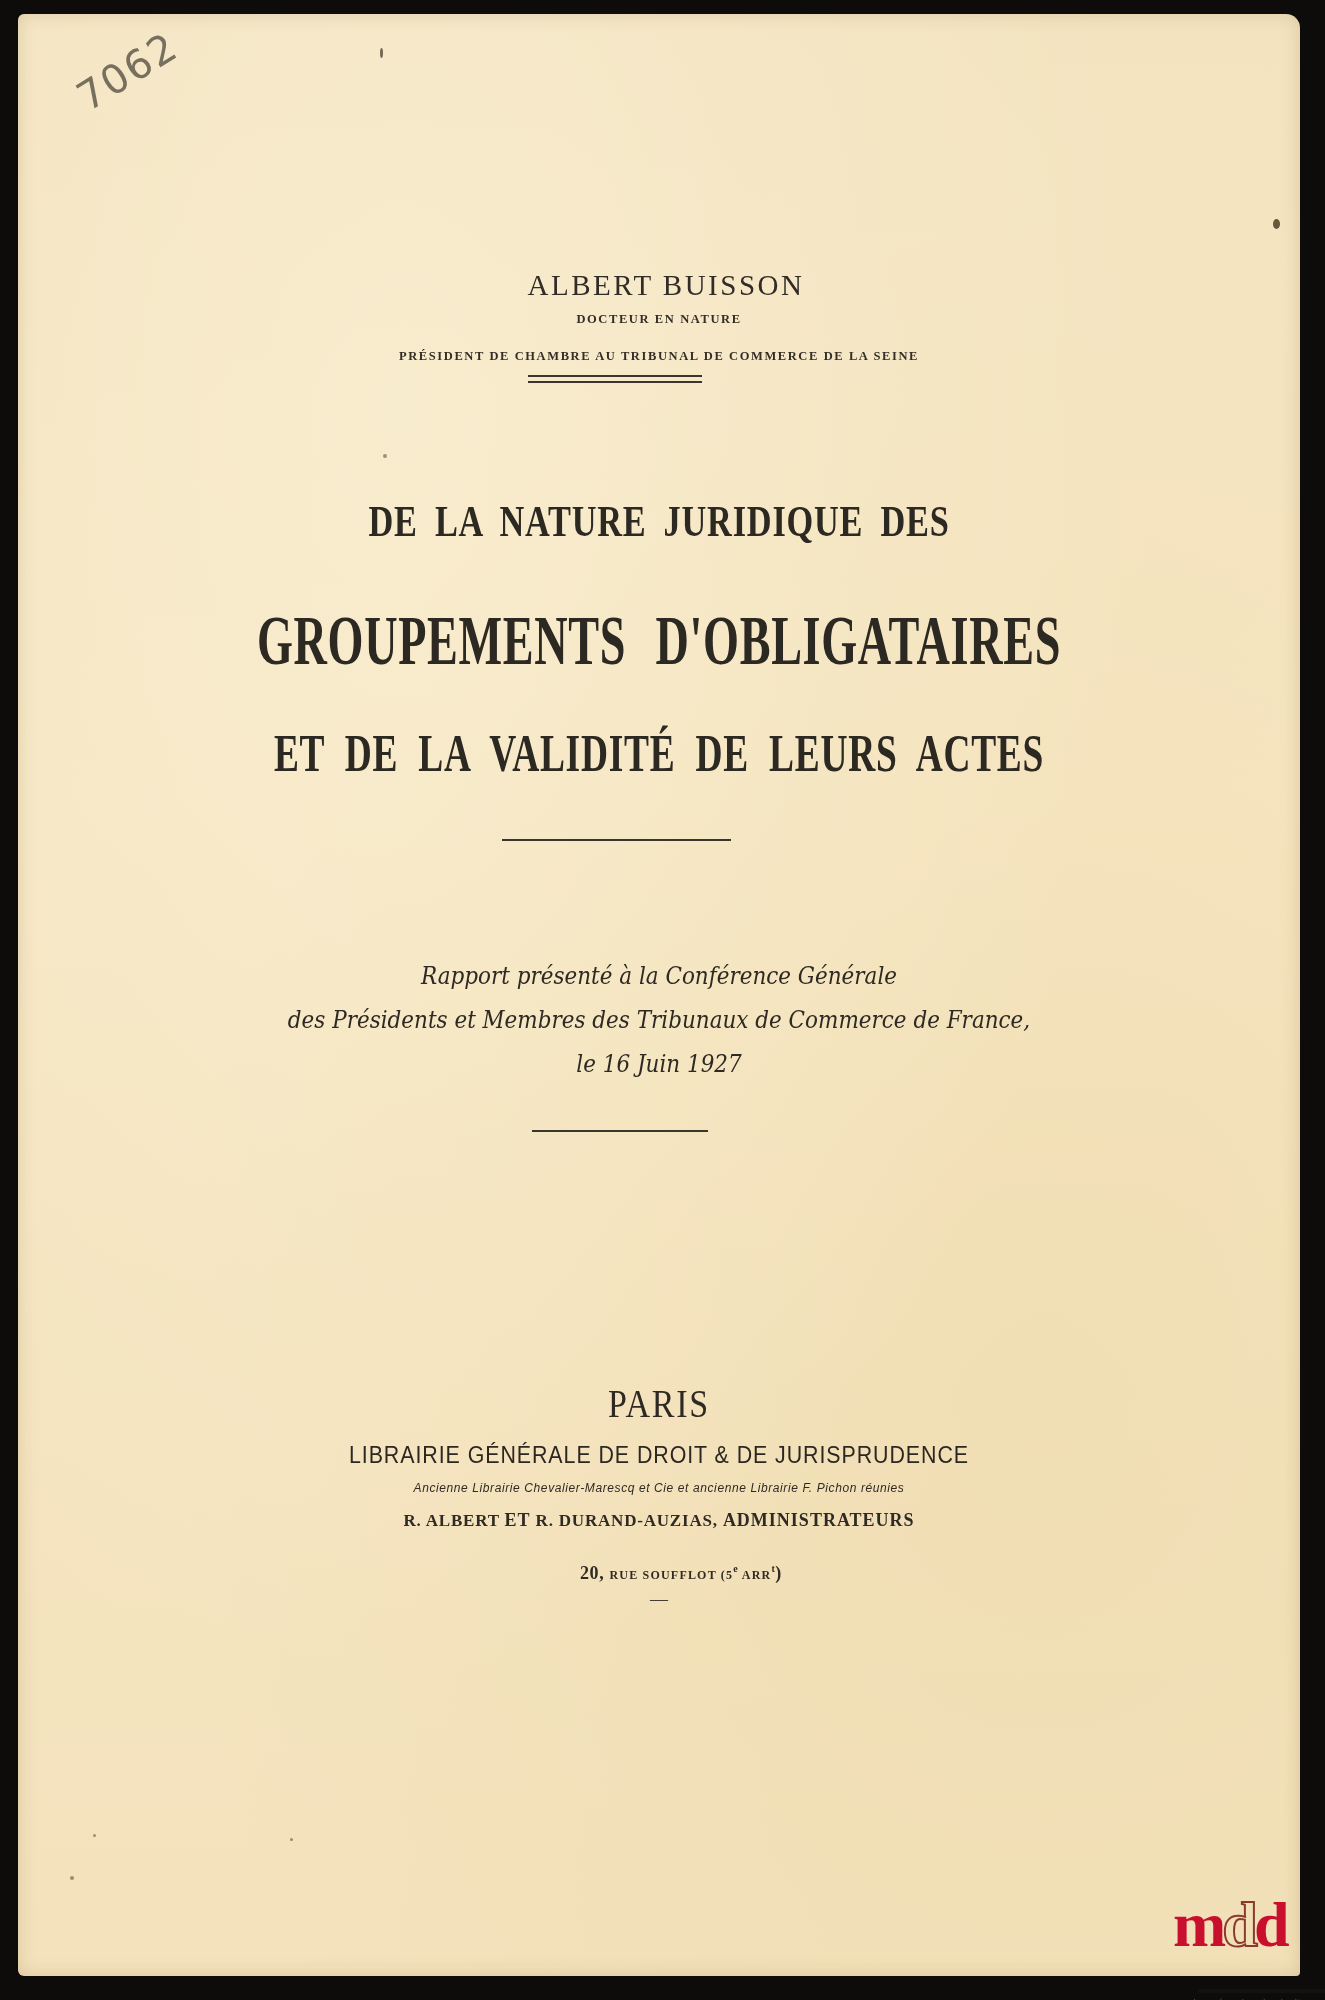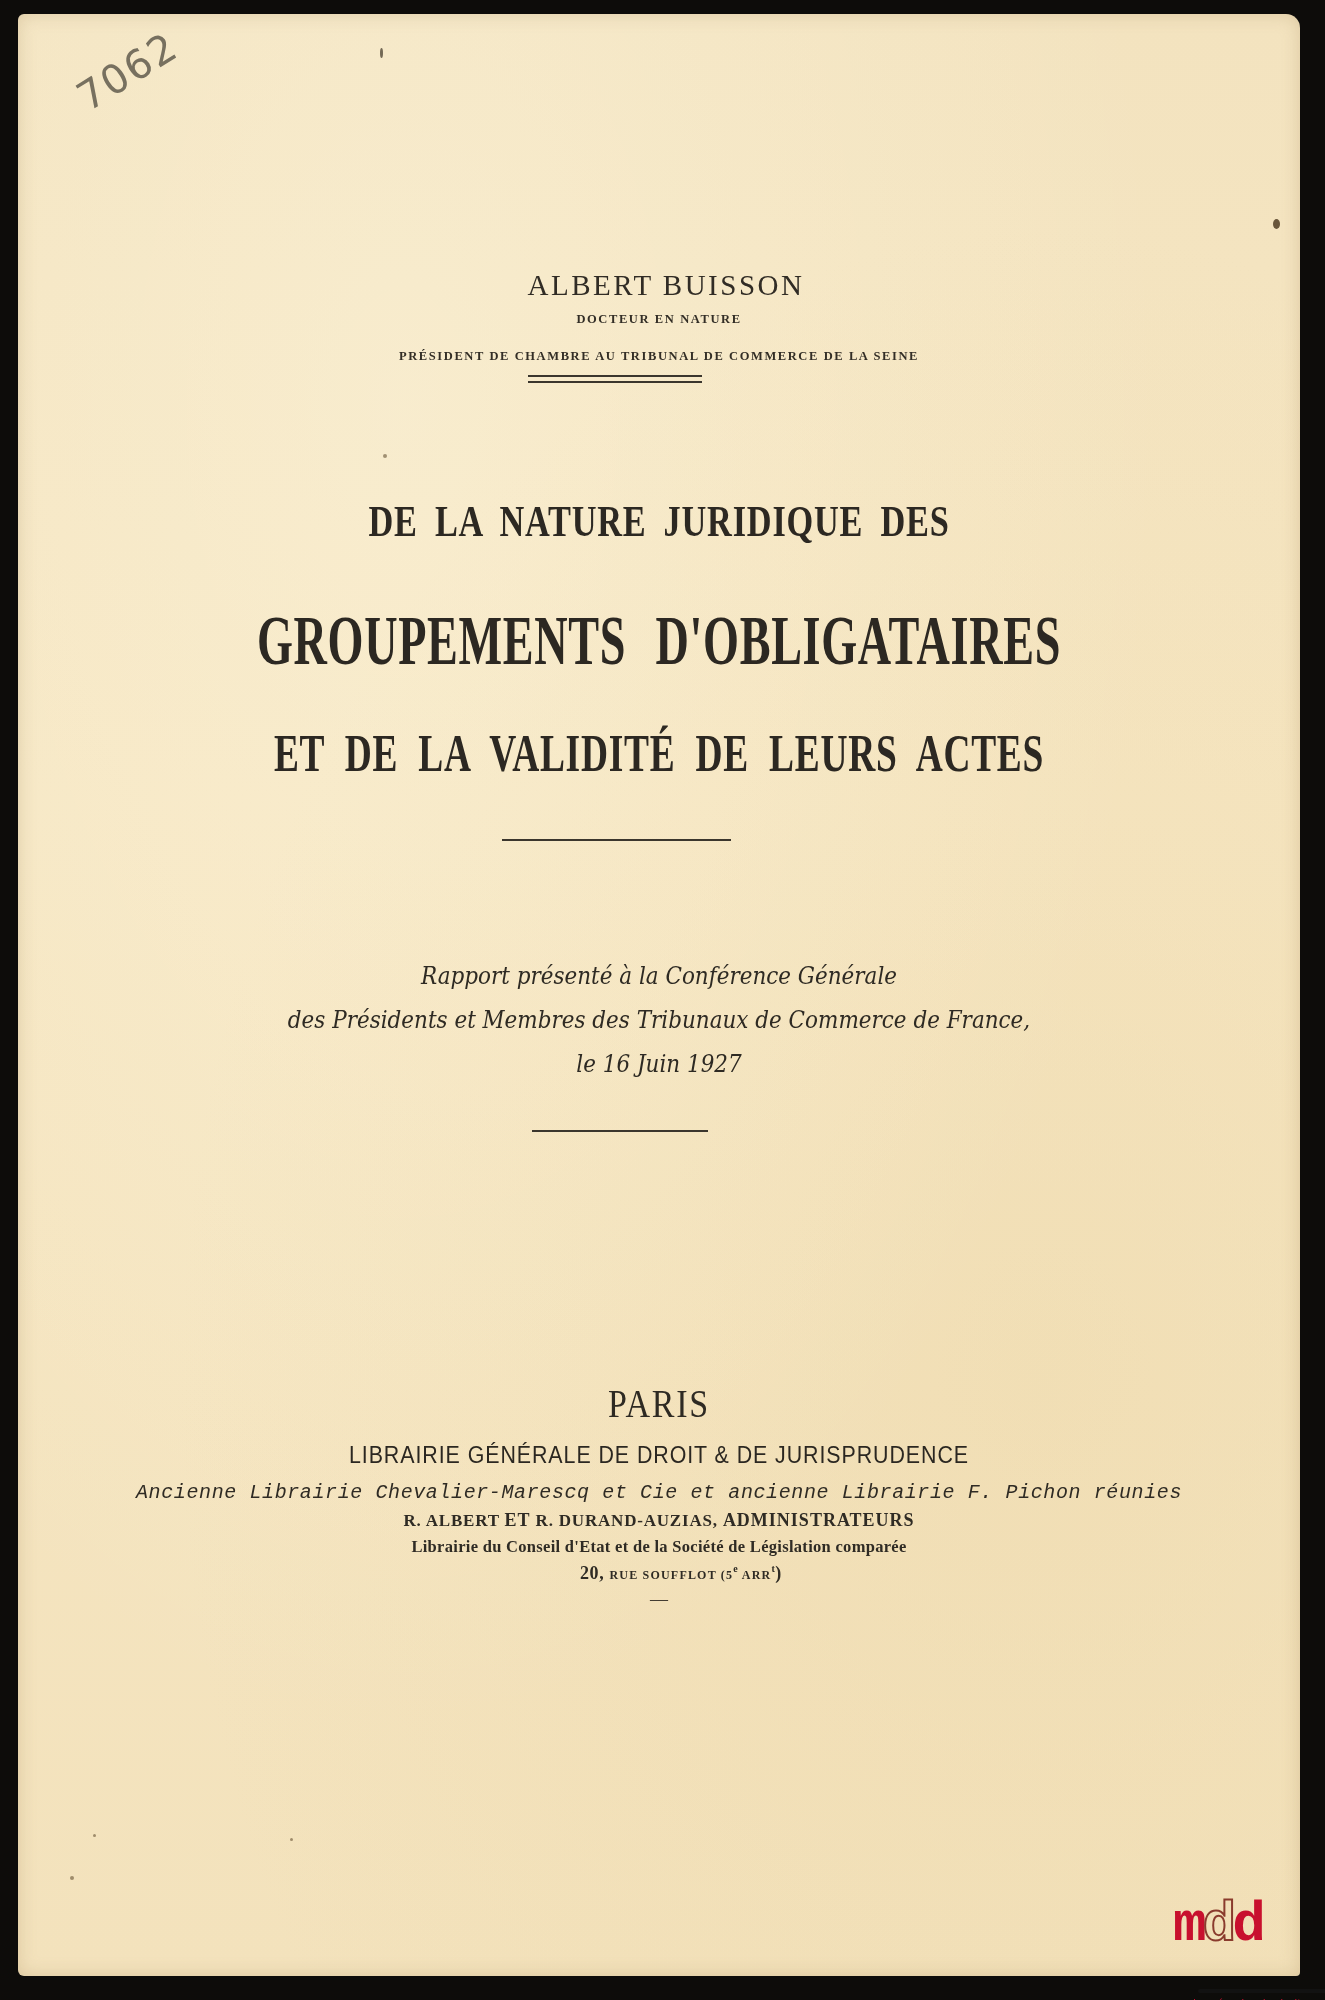--- a/index.html
+++ b/index.html
@@ -44,36 +44,36 @@
 
   .ital { font-family: "DejaVu Serif", serif; font-style: italic; font-size: 25px; color: #2e2a23; transform: scaleX(0.86); transform-origin: center; }
   .i1 { top: 947px; }
   .i2 { top: 991px; }
   .i3 { top: 1035px; }
 
   .rule-low { left: 514px; width: 176px; top: 1116px; height: 2px; }
 
   .paris { top: 1366px; font-family: "Liberation Serif", serif; font-size: 40px; letter-spacing: 2px; color: #2e2a23; transform: scaleX(0.85); }
   .librairie { top: 1428px; font-family: "Liberation Sans", sans-serif; font-size: 23px; letter-spacing: 1px; color: #2b2721; transform: scaleX(0.93); }
-  .ancienne { top: 1467px; font-family: Liberation Mono, monospace; font-style: italic; font-size: 20px; letter-spacing: 0.6px; color: #2f2b24; }
+  .ancienne { top: 1467px; font-family: Liberation Sans, sans-serif; font-style: italic; font-size: 12px; letter-spacing: 0.6px; color: #2f2b24; }
   .pichon { top: 1496px; font-family: "Liberation Serif", serif; font-weight: bold; font-size: 17px; letter-spacing: 0.8px; color: #2f2b24; }
   .pichon .sc { font-size: 18px; letter-spacing: 1px; }
   .conseil { top: 1523px; font-family: "Liberation Serif", serif; font-weight: bold; font-size: 16.5px; letter-spacing: 0.3px; color: #2f2b24; }
   .address { top: 1549px; font-family: "Liberation Serif", serif; font-weight: bold; font-size: 18px; letter-spacing: 0.6px; color: #2f2b24; margin-left: 22px; }
   .address .sc { font-size: 12px; letter-spacing: 1.2px; }
   .address sup { font-size: 10px; }
   .dash { top: 1575px; font-family: "Liberation Serif", serif; font-size: 18px; color: #3a352c; }
   .year { top: 1597px; font-family: "Liberation Serif", serif; font-size: 19px; letter-spacing: 1px; color: #2f2b24; }
 
   .spot { position: absolute; border-radius: 50%; background: rgba(90,70,40,0.55); }
 
   .logo { position: absolute; left: 1165px; top: 1893px; width: 160px; height: 107px; }
   .logo-mark {
-    position: absolute; left: 8px; top: 0; font-family: Liberation Mono, monospace; font-weight: bold;
-    font-size: 56px; line-height: 64px; color: #c8102e; letter-spacing: -4px;
+    position: absolute; left: 8px; top: 0; font-family: Liberation Serif, serif; font-weight: bold;
+    font-size: 64px; line-height: 64px; color: #c8102e; letter-spacing: -4px;
   }
   .logo-mark .hollow { color: transparent; -webkit-text-stroke: 2px #8a3b2d; }
   .logo-bar { position: absolute; left: 33px; top: 96px; width: 132px; height: 4px; background: #121212; border-radius: 2px; }
   .logo-tag {
     position: absolute; left: 28px; top: 104px; font-family: "DejaVu Sans", sans-serif; font-size: 11px;
     color: #c8102e; white-space: nowrap;
   }
 </style>
 </head>
 <body>
@@ -103,21 +103,20 @@
 
   <div class="abs paris">PARIS</div>
   <div class="abs librairie">LIBRAIRIE GÉNÉRALE DE DROIT &amp; DE JURISPRUDENCE</div>
   <div class="abs ancienne">Ancienne Librairie Chevalier-Marescq et Cie et ancienne Librairie F. Pichon réunies</div>
   <div class="abs pichon">
     <span>R. ALBERT</span>
     <span class="sc">ET</span>
     <span>R. DURAND-AUZIAS,</span>
     <span class="sc">ADMINISTRATEURS</span>
   </div>
-  <div class="abs conseil">Librairie du Conseil d'Etat et de la Société de Législation comparée</div>
   <div class="abs address"><span>20,</span> <span class="sc">RUE SOUFFLOT (5</span><sup>e</sup><span class="sc"> ARR</span><sup>t</sup><span>)</span></div>
   <div class="abs dash">—</div>
 
   <div class="spot" style="left:365px;top:440px;width:4px;height:4px;"></div>
   <div class="spot" style="left:1255px;top:205px;width:7px;height:10px;background:rgba(70,50,25,0.8);"></div>
   <div class="spot" style="left:362px;top:34px;width:3px;height:10px;background:rgba(60,50,35,0.7);"></div>
   <div class="spot" style="left:75px;top:1820px;width:3px;height:3px;"></div>
   <div class="spot" style="left:52px;top:1862px;width:4px;height:4px;"></div>
   <div class="spot" style="left:272px;top:1824px;width:3px;height:3px;"></div>
 </div>

